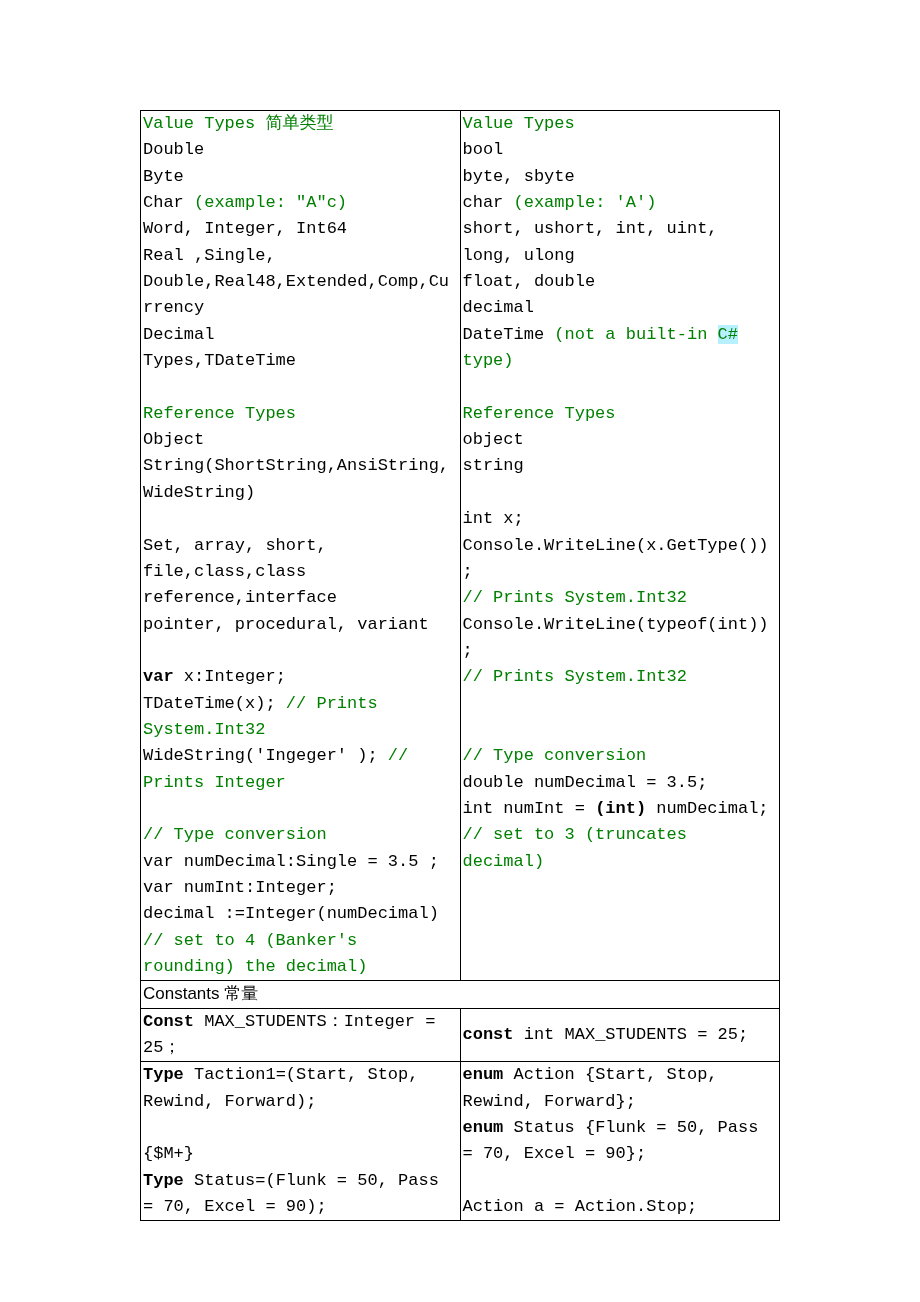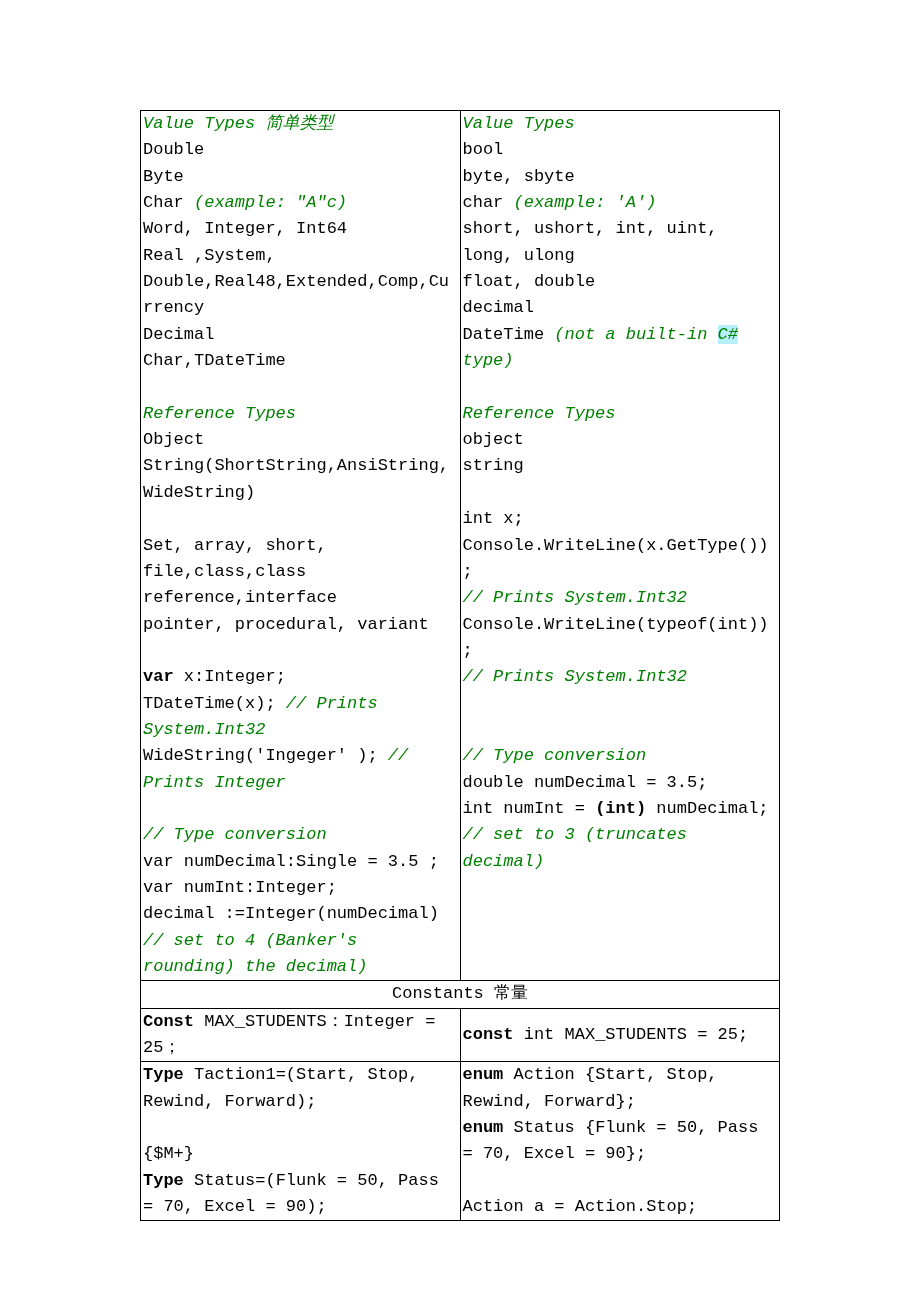--- a/index.html
+++ b/index.html
@@ -16,48 +16,47 @@
     width: 640px;
     table-layout: fixed;
   }
   td, th {
     border: 1px solid #000;
     vertical-align: top;
     padding: 0 2px;
     word-wrap: break-word;
   }
   .hdr {
-    text-align: center;
-    font-family: Liberation Mono, monospace;
+    font-family: Liberation Sans, sans-serif;
   }
   .green { color: #008000; }
-  .italic { font-style: italic; }
+  .italic { }
   .hl {
     background: #b7f0ff;
   }
   .bold { font-weight: bold; text-align: center; }
   .sans { font-family: "Courier New", monospace; }
   .col { width: 50%; }
 </style>
 </head>
 <body>
 
 <table>
   <tbody>
       <tr>
     <td class="col">
       <span class="green italic">Value Types 简单类型</span><br>
       <span>Double</span><br>
       <span>Byte</span><br>
       <span>Char    </span><span class="green italic">(example: "A"c)</span><br>
       <span>Word, Integer, Int64</span><br>
-      <span>Real ,System,</span><br>
+      <span>Real ,Single,</span><br>
       <span>Double,Real48,Extended,Comp,Currency</span><br>
       <span>Decimal</span><br>
-      <span>Char,TDateTime</span><br>
+      <span>Types,TDateTime</span><br>
       <br>
       <span class="green italic">Reference Types</span><br>
       <span>Object</span><br>
       <span>String(ShortString,AnsiString,WideString)</span><br>
       <br>
       <span>Set, array, short,</span><br>
       <span>file,class,class reference,interface</span><br>
       <span>pointer, procedural, variant</span><br>
       <br>
       <span class="bold">var</span><span> x:Integer;</span><br>

